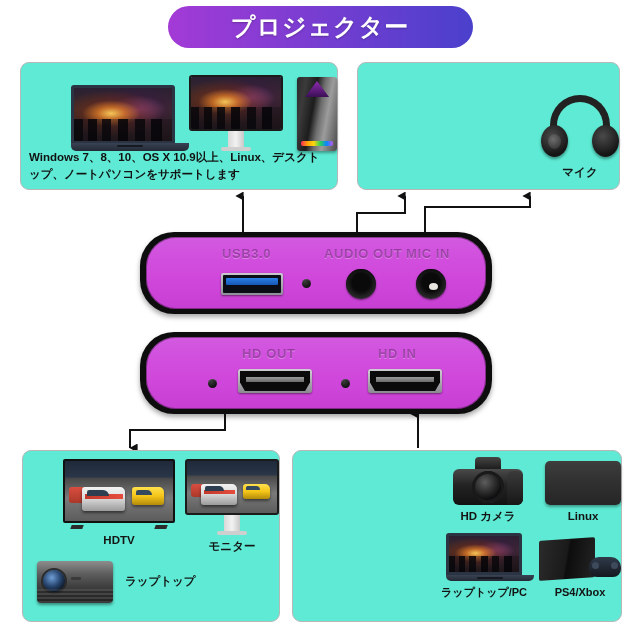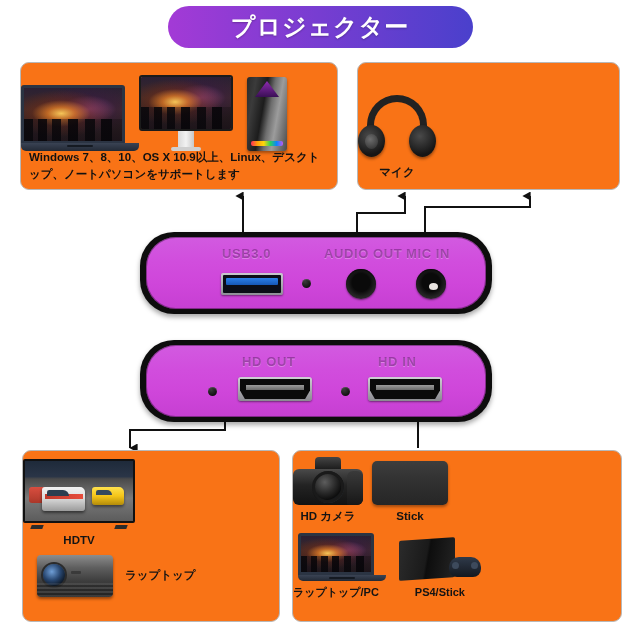--- a/index.html
+++ b/index.html
@@ -19,21 +19,21 @@
     display:flex;align-items:center;justify-content:center;
     color:#fff;font-size:24px;font-weight:bold;letter-spacing:1px;
     text-shadow:0 1px 2px rgba(0,0,0,.25);
   }
 
   
   .panel{
     position:absolute;
     border:1.5px solid #b8b8b8;
     border-radius:9px;
-    background:#f97316;
+    background:#5eead4;
     box-sizing:border-box;
   }
 
   
   #panel-computers{left:20px;top:62px;width:318px;height:128px;}
   #panel-audio{left:357px;top:62px;width:263px;height:128px;}
   #panel-displays{left:22px;top:450px;width:258px;height:172px;}
   #panel-sources{left:292px;top:450px;width:330px;height:172px;}
 
   
@@ -60,21 +60,21 @@
   }
   .device-face{
     width:100%;height:100%;
     border-radius:30px;
     background:
       linear-gradient(180deg,#d25ae0 0%, #d14ddd 35%, #cf46da 65%, #c63fd2 100%);
     position:relative;
     box-shadow:inset 0 0 0 1px rgba(0,0,0,.35);
   }
   #device-top{left:140px;top:232px;width:352px;height:82px;}
-  #device-bottom{left:140px;top:340px;width:352px;height:82px;}
+  #device-bottom{left:140px;top:332px;width:352px;height:82px;}
 
   .engrave{
     position:absolute;top:9px;
     font-size:13px;font-weight:bold;letter-spacing:.6px;
     color:rgba(120,38,130,.62);
     text-shadow:0 1px 0 rgba(255,255,255,.28);
     white-space:nowrap;
   }
 
   
@@ -404,21 +404,21 @@
     background:
       radial-gradient(circle at 62% 52%, #e8d24a 0%, #9a8a22 28%, #20242c 58%),
       linear-gradient(160deg,#2d323c,#14171c);
   }
   .phone-cam{
     position:absolute;left:4px;top:5px;width:3px;height:3px;border-radius:50%;background:#4a4a4a;
     box-shadow:0 5px 0 #4a4a4a,0 10px 0 #4a4a4a;
   }
 
   
-  .row{display:flex;align-items:flex-end;justify-content:flex-start;}
+  .row{display:flex;align-items:flex-end;justify-content:flex-end;}
   .item{display:flex;flex-direction:column;align-items:center;}
   .item .cap{margin-top:4px;}
 
   
   .wires{position:absolute;left:0;top:0;width:640px;height:640px;pointer-events:none;}
 </style>
 </head>
 <body>
 
 <div class="page">
@@ -531,61 +531,75 @@
               <div class="race-car race-yellow"></div>
             </div>
           </div>
           <div class="tv-feet">
               <span></span>
               <span></span>
             </div>
         </div>
         <div class="cap">HDTV</div>
       </div>
+      <div class="item">
+        <div class="monitor">
+          <div class="screen">
+            <div class="scene-race">
+              <div class="race-car race-red"></div>
+              <div class="race-car race-white"></div>
+              <div class="race-car race-yellow"></div>
+            </div>
+          </div>
+          <div class="mon-neck"></div>
+          <div class="mon-base"></div>
+        </div>
+        <div class="cap">モニター</div>
+      </div>
     </div>
     <div style="display:flex;align-items:center;gap:12px;padding:6px 0 0 14px;">
       <div class="projector">
         <div class="proj-lens"></div>
         <div class="proj-vent"></div>
         <div class="proj-ridge"></div>
       </div>
       <div class="cap">ラップトップ</div>
     </div>
   </div>
 
   <div class="panel" id="panel-sources">
-    <div class="row" style="gap:9px;padding-top:6px;align-items:flex-end;">
+    <div class="row" style="gap:22px;padding-top:6px;align-items:flex-end;">
       <div class="item">
         <div class="dslr">
           <div class="dslr-body"></div>
             <div class="dslr-hump"></div>
           <div class="dslr-grip"></div>
             <div class="dslr-lens"></div>
         </div>
         <div class="cap">HD カメラ</div>
       </div>
       <div class="item">
         <div class="switch-dev"></div>
-        <div class="cap">Stick</div>
-      </div>
-    </div>
-
-    <div class="row" style="gap:20px;padding-top:8px;align-items:flex-end;">
+        <div class="cap">Linux</div>
+      </div>
+    </div>
+
+    <div class="row" style="gap:12px;padding-top:8px;align-items:flex-end;">
       <div class="item">
         <div class="laptop" style="width:76px;">
           <div class="screen" style="width:76px;height:42px;border-width:3px;">
             <div class="scene-game"></div>
           </div>
           <div class="laptop-base" style="width:88px;height:6px;"></div>
         </div>
         <div class="cap cap-sm">ラップトップ/PC</div>
       </div>
       <div class="item">
         <div class="ps4">
           <div class="ps4-body"></div>
             <div class="ps4-pad"></div>
         </div>
-        <div class="cap cap-sm">PS4/Stick</div>
+        <div class="cap cap-sm">PS4/Xbox</div>
       </div>
     </div>
   </div>
 
 </div>
 
 </body></html>

